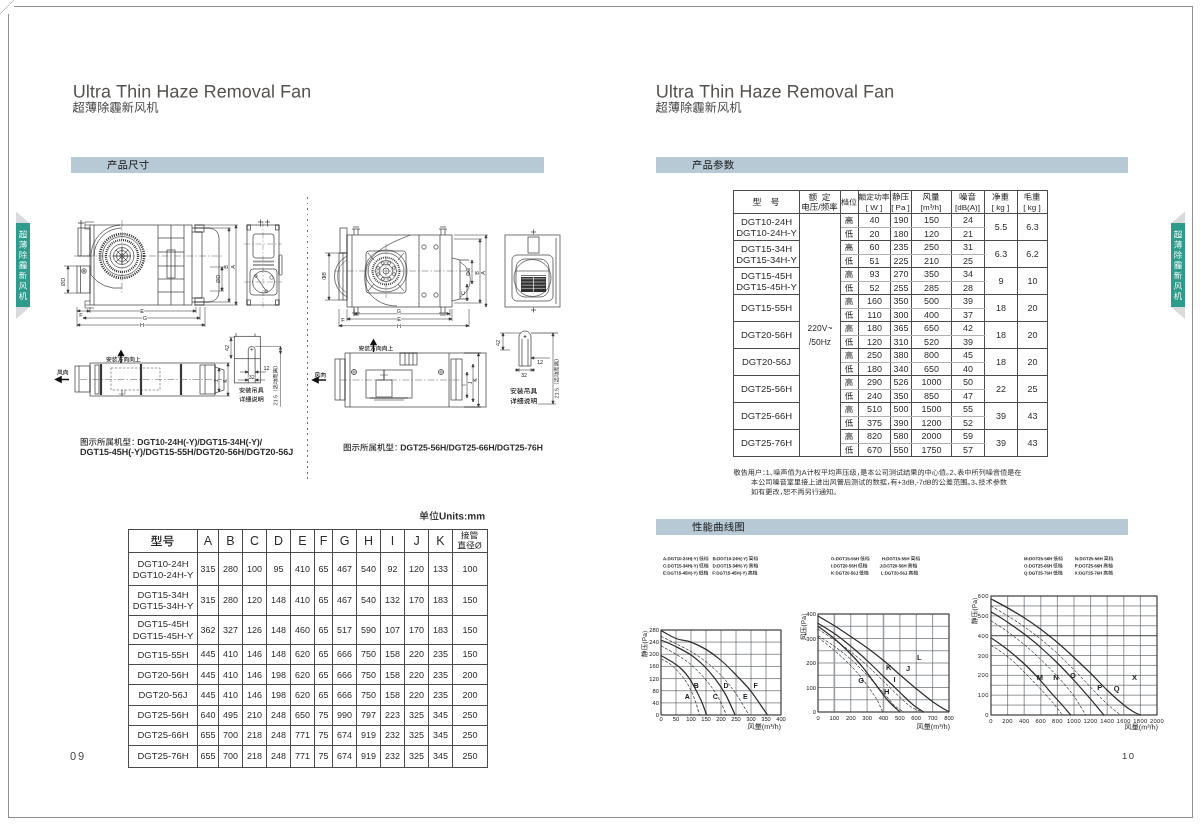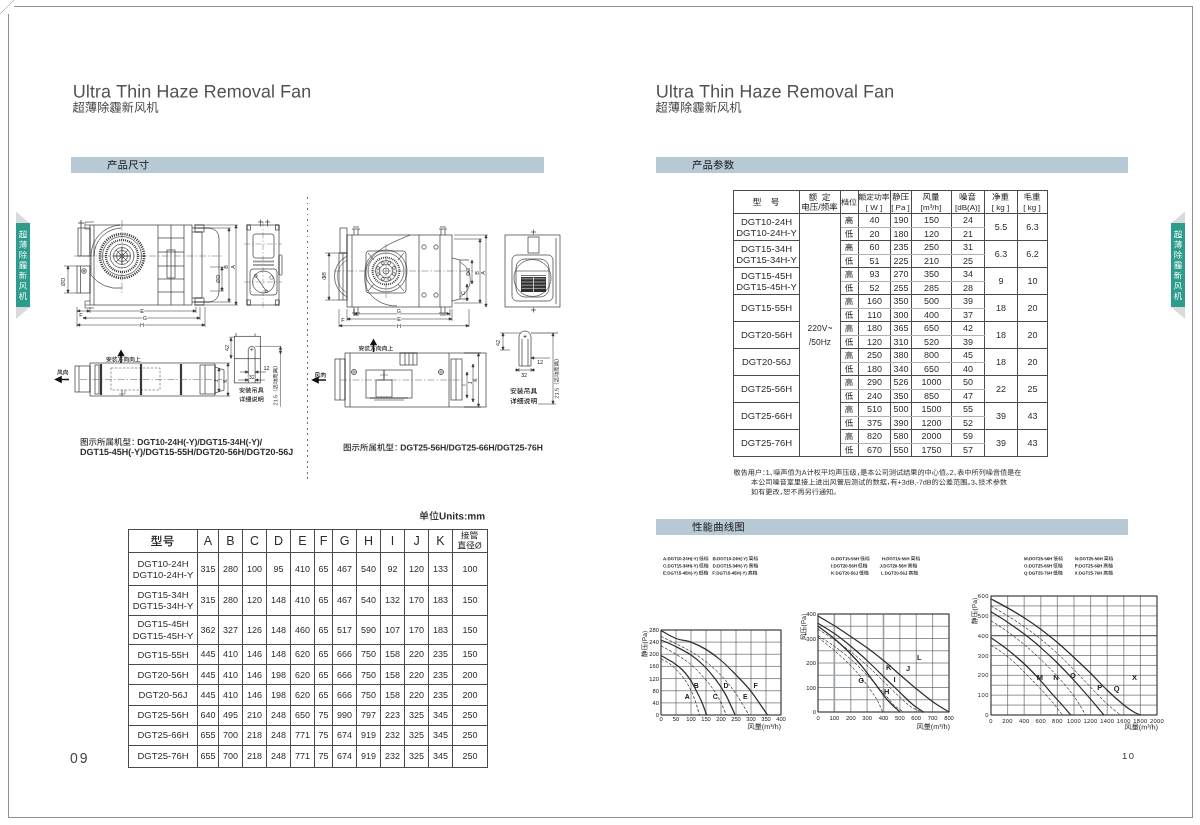--- a/index.html
+++ b/index.html
@@ -562,21 +562,21 @@
         <td class="dt">674</td>
         <td class="dt">919</td>
         <td class="dt">232</td>
         <td class="dt">325</td>
         <td class="dt">345</td>
         <td class="dt">250</td>
       </tr>
 </tbody>
   </table>
 
-<div class="abs" style="left:70px;top:750px;font-size:14px;color:#444;letter-spacing:2px;">09</div>
+<div class="abs" style="left:70px;top:750px;font-size:11px;color:#444;letter-spacing:2px;">09</div>
 
 <div class="abs" style="left:1122px;top:750px;font-size:9.5px;color:#3a3a3a;letter-spacing:1.5px;">10</div>
 
 <table class="abs" id="spectable" style="left:733px;top:190px;width:314px;border:1.5px solid #3c3c3c;font-size:9px;">
 <colgroup>
       <col style="width:66px">
       <col style="width:41px">
       <col style="width:18px">
       <col style="width:32px">
       <col style="width:21px">

